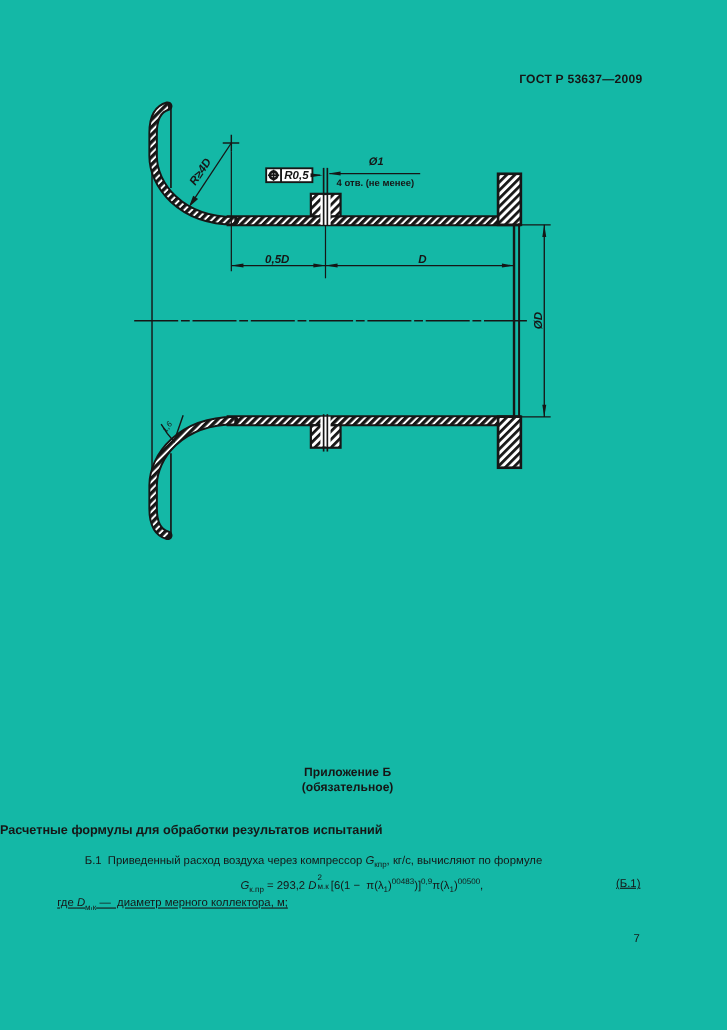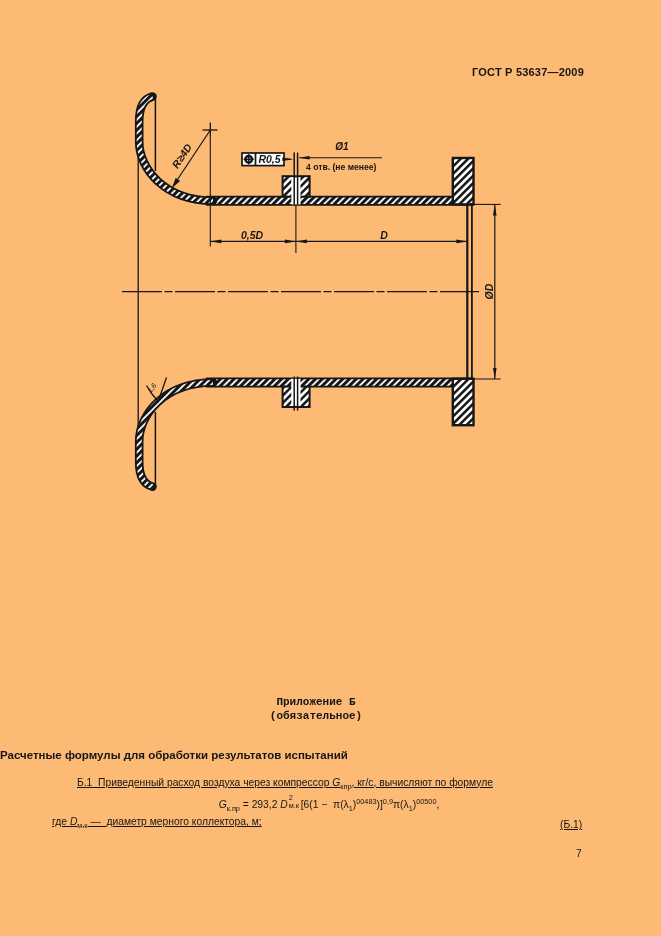--- a/index.html
+++ b/index.html
@@ -1,16 +1,16 @@
 <!DOCTYPE html>
 <html><head>
 <meta charset="utf-8">
 <style>
 html,body{margin:0;padding:0;background:#fff;}
-#page{position:relative;width:661px;height:936px;background:#fdba74;overflow:hidden;
+#page{position:relative;width:661px;height:936px;background:#14b8a6;overflow:hidden;
   font-family:"Liberation Sans", sans-serif;color:#161616;}
 .abs{position:absolute;}
 sub,sup{font-size:7.3px;line-height:0;}
 .ss{position:relative;display:inline-block;width:13px;height:1em;vertical-align:baseline;}
 .ss sup{position:absolute;top:-4.8px;left:1px;line-height:normal;}
 .ss sub{position:absolute;top:3.5px;left:1px;line-height:normal;}
 </style>
 </head>
 <body>
 <div id="page">
@@ -150,28 +150,28 @@
 
 <g>
 <path d="M 146.5,385.5 L 152,394 L 158.2,401.5 L 166.5,377.5" stroke-width="1.3"></path>
 <text x="0" y="0" transform="translate(154,389.5) rotate(-55)" font-size="7.2" font-style="italic" text-anchor="middle" fill="#161616" stroke="none">1,6</text>
 </g>
 
 </g>
 </svg>
 
 
-<div class="abs" style="left:0;top:695px;width:632px;text-align:center;font-size:11px;font-weight:bold;line-height:14px;font-family:Liberation Mono, monospace;">Приложение Б<br>(обязательное)</div>
+<div class="abs" style="left:0;top:695px;width:632px;text-align:center;font-size:11px;font-weight:bold;line-height:14px;">Приложение Б<br>(обязательное)</div>
 
 <div class="abs" style="left:0;top:748.5px;width:632px;text-align:left;font-size:11.5px;font-weight:bold;">Расчетные формулы для обработки результатов испытаний</div>
 
-<div class="abs" style="left:77px;top:776.5px;font-size:10.3px;text-decoration:underline;">Б.1&nbsp;&nbsp;Приведенный расход воздуха через компрессор <i>G</i><sub>кпр</sub>, кг/с, вычисляют по формуле</div>
+<div class="abs" style="left:77px;top:776.5px;font-size:10.3px;">Б.1&nbsp;&nbsp;Приведенный расход воздуха через компрессор <i>G</i><sub>кпр</sub>, кг/с, вычисляют по формуле</div>
 
 <div class="abs" style="left:0;top:797.5px;width:632px;text-align:center;font-size:10.3px;margin-left:13px;"><i>G</i><sub>к.пр</sub> = 293,2 <i>D</i><span class="ss"><sup>2</sup><sub>м.к</sub></span>[6(1 −&nbsp; π(λ<sub>1</sub>)<sup>00483</sup>)]<sup>0,9</sup>π(λ<sub>1</sub>)<sup>00500</sup>,</div>
 
-<div class="abs" style="left:560px;top:819px;font-size:10.3px;text-decoration:underline;">(Б.1)</div>
+<div class="abs" style="left:560px;top:798px;font-size:10.3px;text-decoration:underline;">(Б.1)</div>
 
 <div class="abs" style="left:52px;top:816px;font-size:10.3px;text-decoration:underline;">где <i>D</i><sub>м.к</sub> —&nbsp; диаметр мерного коллектора, м;</div>
 
 
 <div class="abs" style="left:576px;top:848px;font-size:10.3px;">7</div>
 
 </div>
 
 </body></html>

